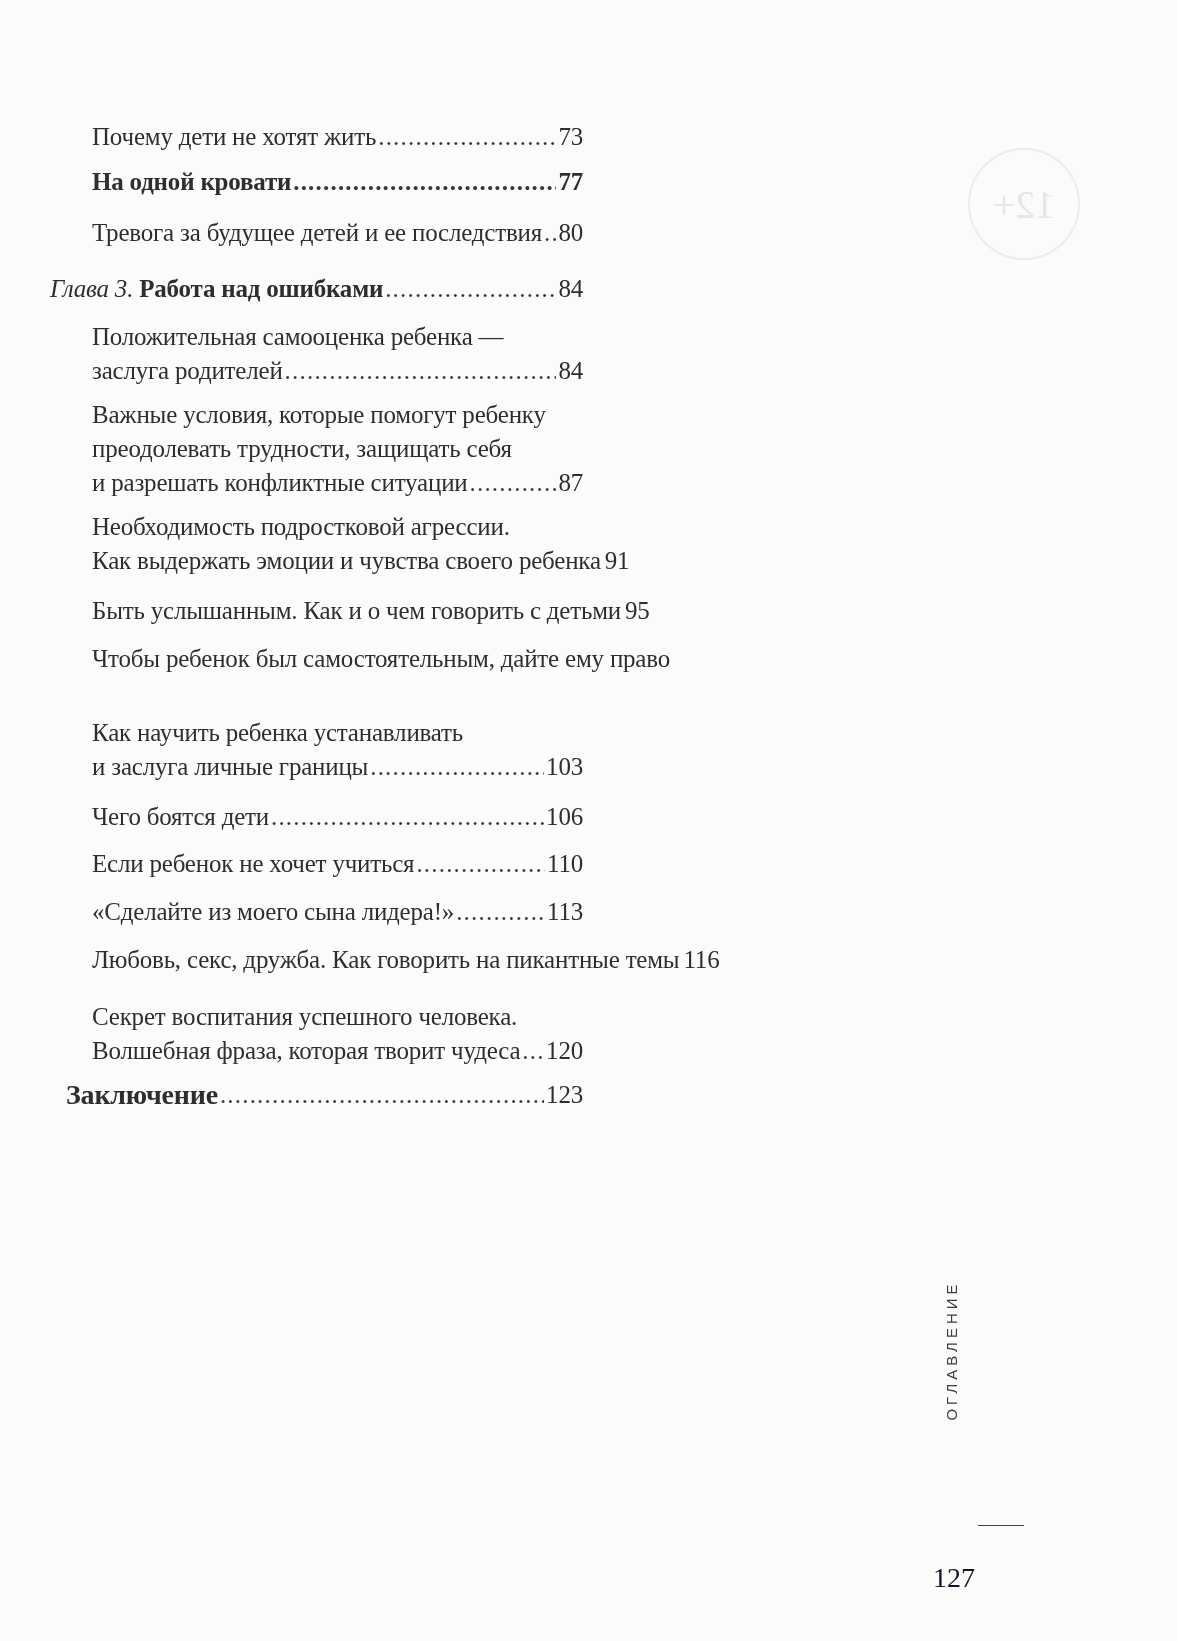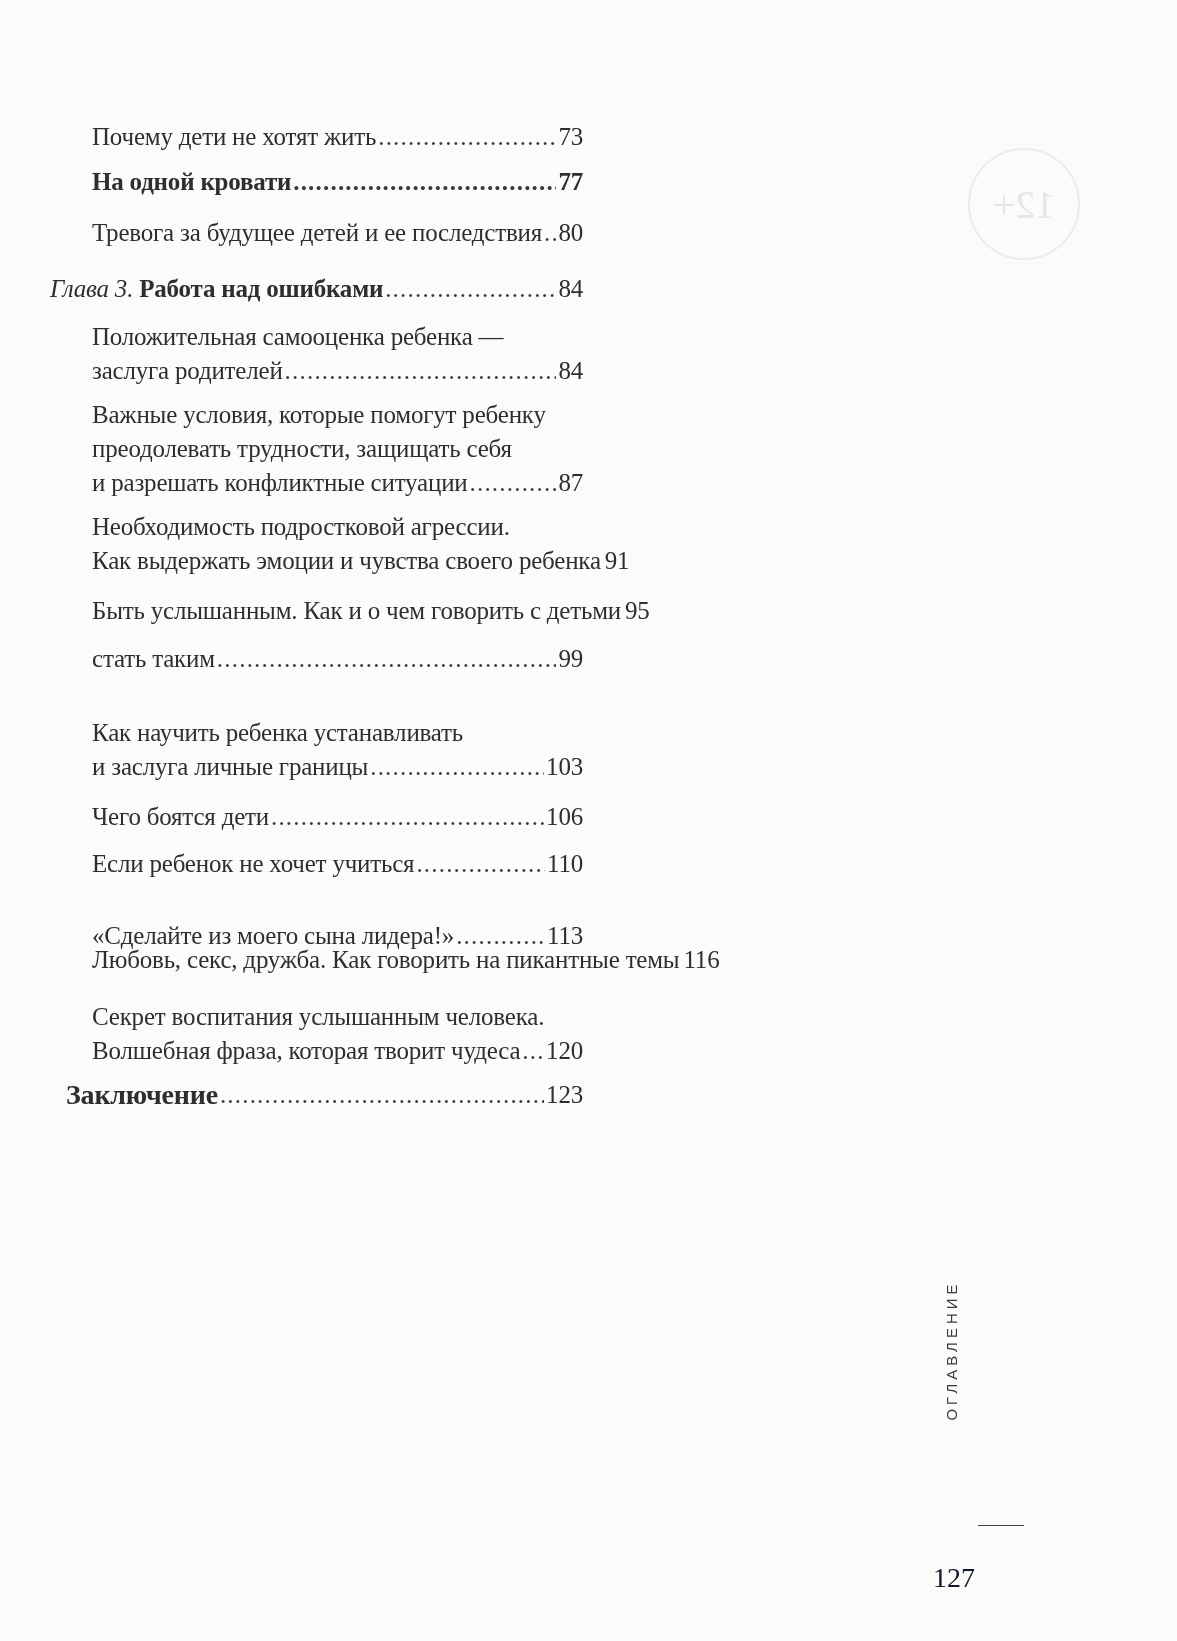--- a/index.html
+++ b/index.html
@@ -198,25 +198,21 @@
 
     <div class="entry sub" style="top:594px;">
       <span class="last">
         <span class="txt">Быть услышанным. Как и о чем говорить с детьми</span>
         <span class="leader"></span>
         <span class="pg">95</span>
       </span>
     </div>
 
     <div class="entry sub" style="top:642px;">
-      <span class="last">
-        <span class="txt">стать таким</span>
-        <span class="leader"></span>
-        <span class="pg">99</span>
-      </span>
+      <span class="line">Чтобы ребенок был самостоятельным, дайте ему право</span>
     </div>
 
     <div class="entry sub" style="top:716px;">
       <span class="line">Как научить ребенка устанавливать</span>
       <span class="last">
         <span class="txt">и заслуга личные границы</span>
         <span class="leader"></span>
         <span class="pg">103</span>
       </span>
     </div>
@@ -230,38 +226,38 @@
     </div>
 
     <div class="entry sub" style="top:847px;">
       <span class="last">
         <span class="txt">Если ребенок не хочет учиться</span>
         <span class="leader"></span>
         <span class="pg">110</span>
       </span>
     </div>
 
-    <div class="entry sub" style="top:895px;margin-top:24px;">
+    <div class="entry sub" style="top:895px;">
       <span class="last">
         <span class="txt">«Сделайте из моего сына лидера!»</span>
         <span class="leader"></span>
         <span class="pg">113</span>
       </span>
     </div>
 
     <div class="entry sub" style="top:943px;">
       <span class="last">
         <span class="txt">Любовь, секс, дружба. Как говорить на пикантные темы</span>
         <span class="leader"></span>
         <span class="pg">116</span>
       </span>
     </div>
 
     <div class="entry sub" style="top:1000px;">
-      <span class="line">Секрет воспитания услышанным человека.</span>
+      <span class="line">Секрет воспитания успешного человека.</span>
       <span class="last">
         <span class="txt">Волшебная фраза, которая творит чудеса</span>
         <span class="leader"></span>
         <span class="pg">120</span>
       </span>
     </div>
 
     <div class="entry concl" style="top:1078px;">
       <span class="last">
         <span class="txt">Заключение</span>

